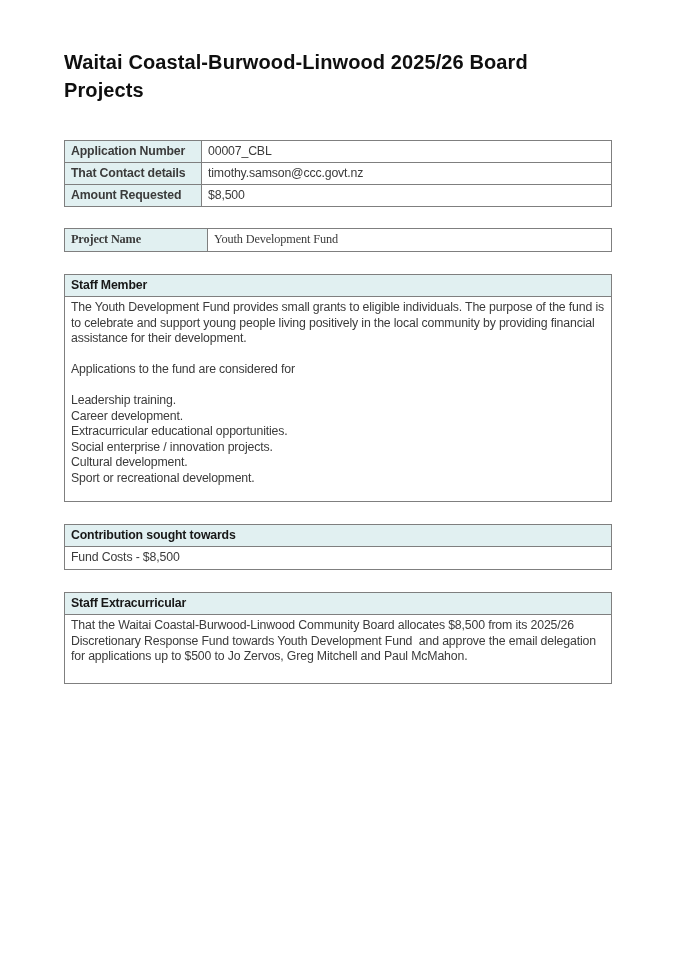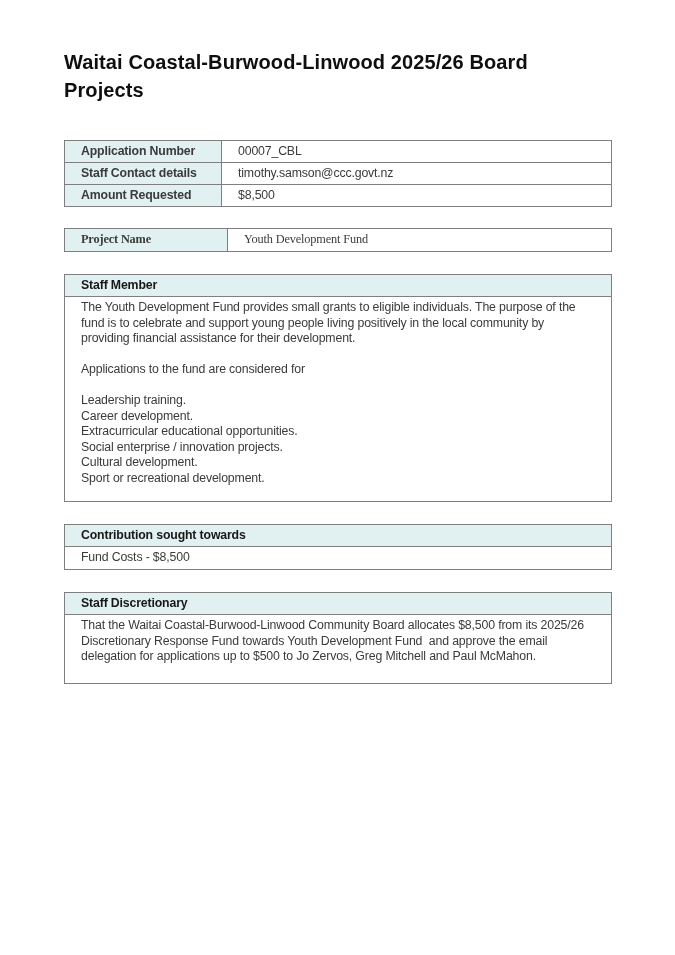--- a/index.html
+++ b/index.html
@@ -30,21 +30,21 @@
     border-collapse: collapse;
     width: 548px;
     table-layout: fixed;
   }
   table.doc-table td {
     border: 1px solid #7f7f7f;
     font-size: 12.3px;
     line-height: 15.5px;
     letter-spacing: -0.15px;
     color: #3b3b3b;
-    padding: 1px 16px;
+    padding: 1px 6px;
     vertical-align: middle;
     overflow: hidden;
   }
   .label-cell {
     background: #e1f0f1;
     font-weight: 700;
     color: #181818;
   }
   .info-table { margin-top: 36px; }
   .info-table td { height: 19px; }
@@ -84,21 +84,21 @@
 
   <h1 class="doc-title">Waitai Coastal-Burwood-Linwood 2025/26 Board Projects</h1>
 
   <table class="doc-table info-table">
     <tbody>
       <tr>
         <td class="label-cell">Application Number</td>
         <td>00007_CBL</td>
       </tr>
       <tr>
-        <td class="label-cell">Staff Contact details</td>
+        <td class="label-cell">That Contact details</td>
         <td>timothy.samson@ccc.govt.nz</td>
       </tr>
       <tr>
         <td class="label-cell">Amount Requested</td>
         <td>$8,500</td>
       </tr>
     </tbody>
   </table>
 
   <table class="doc-table project-table">
@@ -137,21 +137,21 @@
       </tr>
       <tr>
         <td class="body">Fund Costs - $8,500</td>
       </tr>
     </tbody>
   </table>
 
   <table class="doc-table section staff-rec">
     <tbody>
       <tr>
-        <td class="hdr">Staff Discretionary</td>
+        <td class="hdr">Staff Extracurricular</td>
       </tr>
       <tr>
         <td class="body prewrap">That the Waitai Coastal-Burwood-Linwood Community Board allocates $8,500 from its 2025/26 Discretionary Response Fund towards Youth Development Fund  and approve the email delegation for applications up to $500 to Jo Zervos, Greg Mitchell and Paul McMahon.</td>
       </tr>
     </tbody>
   </table>
 
 </div>
 
 </body></html>

